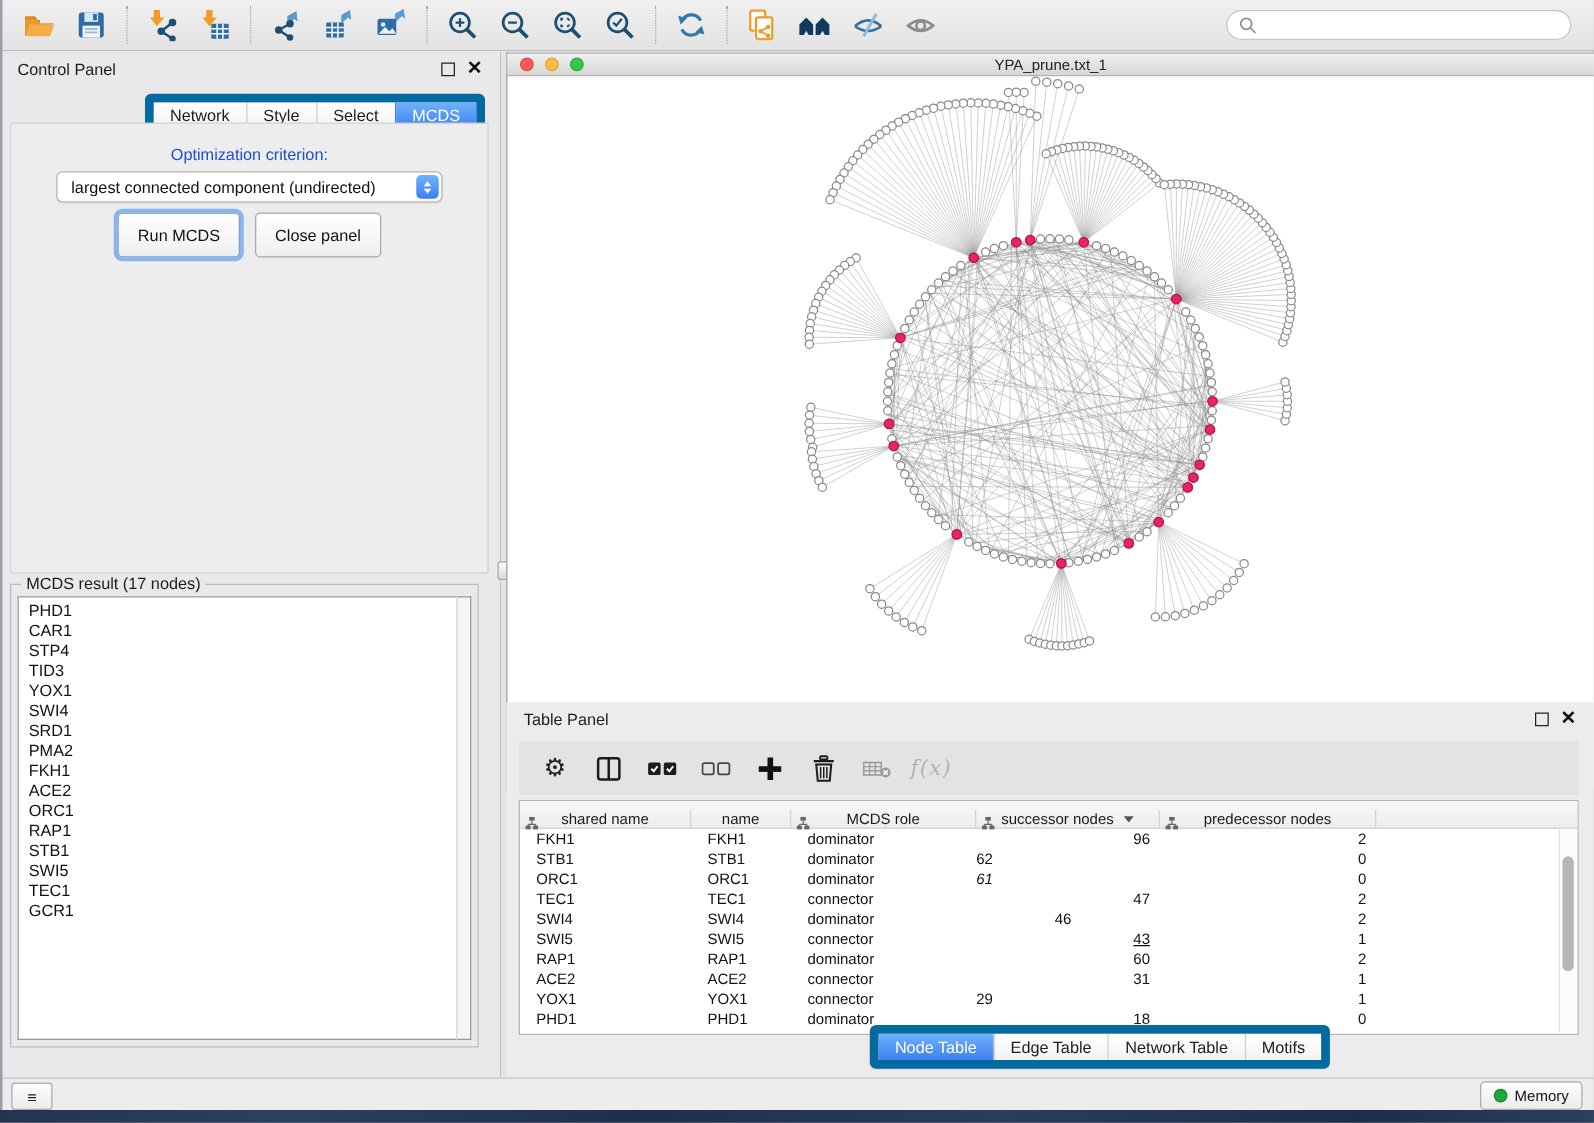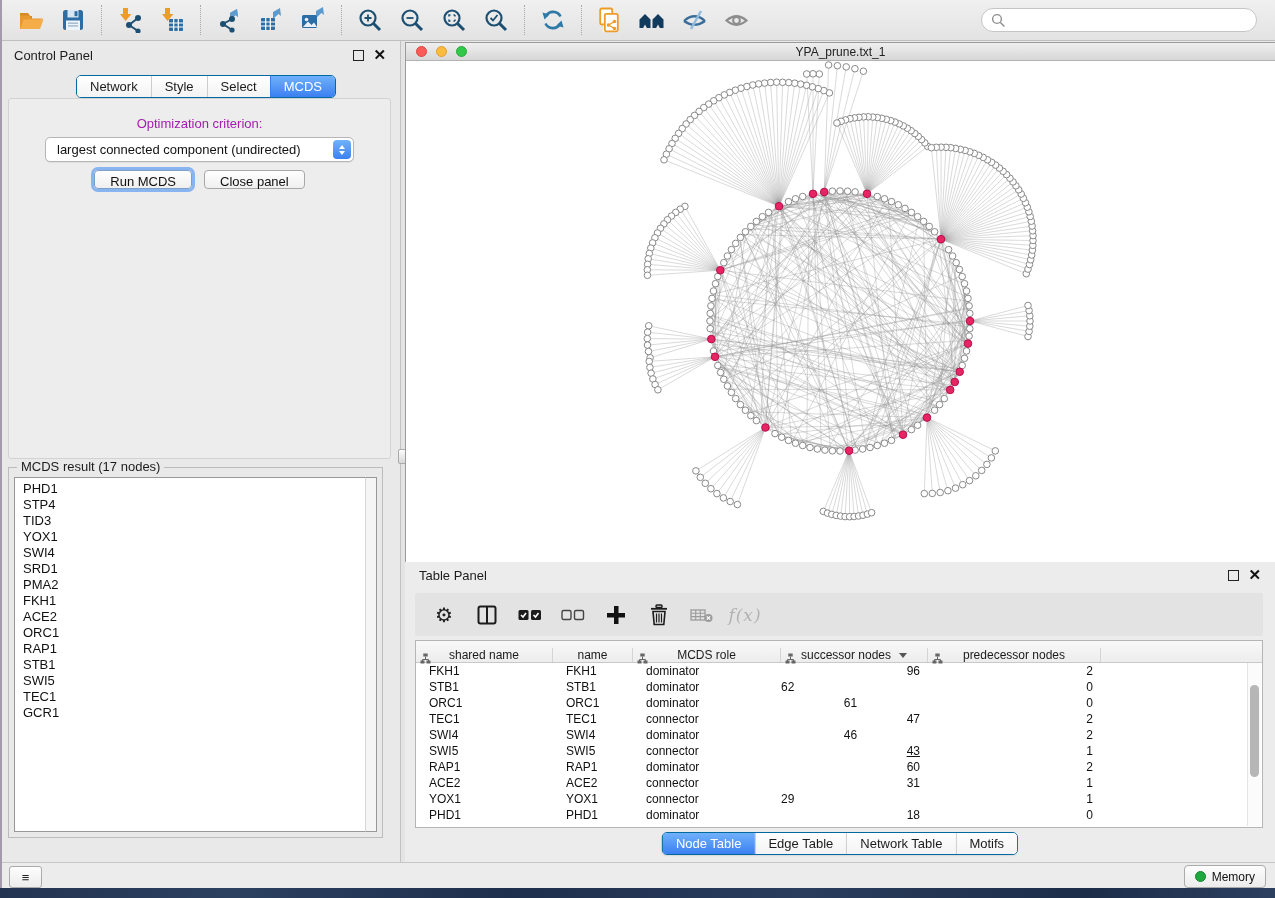--- a/index.html
+++ b/index.html
@@ -15,35 +15,35 @@
   .tb-sep{width:0;height:30px;border-left:1px dotted #a8a8a8;margin:0 7px;}
   .tb-search{margin-left:auto;margin-right:8px;width:276px;height:24px;background:#fff;border:1px solid #c5c5c5;border-radius:12px;display:flex;align-items:center;padding:0 9px;box-sizing:border-box;}
   .tb-search input{border:none;outline:none;flex:1;font:13px "Liberation Sans",sans-serif;background:transparent;margin-left:6px;color:#333;}
 
   
   .control-panel{position:absolute;left:0;top:41px;width:401px;height:821px;box-sizing:border-box;background:#e9e9e9;border-right:1px solid #c2c2c2;}
   .cp-header{height:28px;display:flex;align-items:center;padding:0 14px;font-size:13px;color:#1c1c1c;}
   .win-icons{margin-left:auto;display:flex;align-items:center;gap:9px;}
   .float-icon{width:9px;height:9px;border:1.6px solid #222;display:inline-block;}
   .close-icon{font-size:15px;font-weight:700;color:#111;line-height:10px;}
-  .segctl{display:inline-flex;background:#fff;border:1px solid #0369a1;border-radius:5px;overflow:hidden;box-shadow:0 1px 1px rgba(0,0,0,.08);}
+  .segctl{display:inline-flex;background:#fff;border:7px solid #0369a1;border-radius:5px;overflow:hidden;box-shadow:0 1px 1px rgba(0,0,0,.08);margin-left:40px;}
   .seg{padding:2px 13px;font-size:13px;color:#1c1c1c;border-left:1px solid #cdcdcd;background:linear-gradient(#fff,#f3f3f3);white-space:nowrap;line-height:17px;}
   .seg:first-child{border-left:none;}
   .seg.active{background:linear-gradient(#70b1fb,#3b80f1);color:#fff;border-left-color:#3b80f1;}
   .cp-tabs{position:absolute;left:76px;top:34px;}
   .cp-content{position:absolute;left:8px;top:57px;width:383px;height:361px;box-sizing:border-box;background:#ededed;border:1px solid #d2d2d2;border-radius:3px;}
-  .opt-label{position:absolute;top:17px;width:100%;text-align:center;font-size:13px;color:#a21caf;}
+  .opt-label{position:absolute;top:17px;width:100%;text-align:center;font-size:13px;color:#1d4ed8;}
   .mac-select{position:absolute;left:36px;right:36px;top:38px;height:23px;background:#fff;border:1px solid #b6b6b6;border-radius:5px;display:flex;align-items:center;box-shadow:0 1px 1px rgba(0,0,0,.06);}
   .select-value{padding-left:11px;font-size:13px;color:#111;flex:1;white-space:nowrap;overflow:hidden;}
   .stepper{width:18px;height:19px;margin-right:2px;border-radius:4px;background:linear-gradient(#71b2fb,#3b80f1);display:flex;flex-direction:column;align-items:center;justify-content:center;gap:2px;}
   .stepper i{display:block;width:0;height:0;border-left:3.5px solid transparent;border-right:3.5px solid transparent;}
   .stepper .up{border-bottom:4px solid #fff;}
   .stepper .down{border-top:4px solid #fff;}
   .btn-row{position:absolute;top:71px;width:100%;display:flex;justify-content:center;gap:12px;}
-  .mac-btn{font:13px "Liberation Sans",sans-serif;color:#111;padding:3px 15px;background:linear-gradient(#fff,#efefef);border:1px solid #a8a8a8;border-radius:4px;height:19px;line-height:15px;}
+  .mac-btn{font:13px "Liberation Sans",sans-serif;color:#111;padding:3px 15px;background:linear-gradient(#fff,#efefef);border:1px solid #a8a8a8;border-radius:4px;height:36px;line-height:15px;}
   .mac-btn.focus{box-shadow:0 0 0 3px rgba(110,165,240,.8);border-color:#7d9fc9;}
   .result-group{position:absolute;left:8px;top:426px;width:375px;height:371px;border:1px solid #bcbcbc;box-sizing:border-box;}
   .result-legend{position:absolute;top:-9px;left:8px;background:#e9e9e9;padding:0 4px;font-size:13px;color:#1c1c1c;}
   .result-list{position:absolute;left:5px;top:9px;right:17px;bottom:5px;background:#fff;border:1px solid #989898;border-right:none;padding:3px 0 0 8px;overflow:hidden;}
   .result-list div{font-size:13px;color:#111;line-height:16px;}
   .result-scrollbar{position:absolute;top:9px;right:5px;bottom:5px;width:12px;background:#f5f5f5;border:1px solid #989898;border-left:1px solid #d8d8d8;box-sizing:border-box;}
 
   
   .splitter{position:absolute;left:401px;top:41px;width:4px;height:821px;background:#e4e4e4;}
   .splitter-handle{position:absolute;left:-3px;top:408px;width:9px;height:13px;background:linear-gradient(#fdfdfd,#d8d8d8);border:1px solid #aaa;border-radius:2px;}
@@ -267,20 +267,21 @@
       </div>
       <div class="btn-row">
         <button class="mac-btn focus">Run MCDS</button>
         <button class="mac-btn">Close panel</button>
       </div>
     </div>
     <div class="result-group">
       <span class="result-legend">MCDS result (17 nodes)</span>
       <div class="result-list">
           <div>PHD1</div>
+          <div>CAR1</div>
           <div>STP4</div>
           <div>TID3</div>
           <div>YOX1</div>
           <div>SWI4</div>
           <div>SRD1</div>
           <div>PMA2</div>
           <div>FKH1</div>
           <div>ACE2</div>
           <div>ORC1</div>
           <div>RAP1</div>
@@ -1162,21 +1163,21 @@
             <div class="td" style="width: 137px; text-align: left; padding: 0px 0px 0px 13px; box-sizing: border-box;">STB1</div>
             <div class="td" style="width: 80px; text-align: left; padding: 0px 0px 0px 13px; box-sizing: border-box;">STB1</div>
             <div class="td" style="width: 148px; text-align: left; padding: 0px 0px 0px 13px; box-sizing: border-box;">dominator</div>
             <div class="td" style="width: 147px; padding: 0px 8px 0px 0px; box-sizing: border-box;">62</div>
             <div class="td" style="width: 173px; text-align: right; padding: 0px 8px 0px 0px; box-sizing: border-box;">0</div>
           </div>
           <div class="trow">
             <div class="td" style="width: 137px; text-align: left; padding: 0px 0px 0px 13px; box-sizing: border-box;">ORC1</div>
             <div class="td" style="width: 80px; text-align: left; padding: 0px 0px 0px 13px; box-sizing: border-box;">ORC1</div>
             <div class="td" style="width: 148px; text-align: left; padding: 0px 0px 0px 13px; box-sizing: border-box;">dominator</div>
-            <div class="td" style="width: 147px; text-align: center; padding: 0px 8px 0px 0px; box-sizing: border-box;">61</div>
+            <div class="td" style="width: 147px; text-align: left; padding: 0px 8px 0px 0px; box-sizing: border-box; font-style: italic;">61</div>
             <div class="td" style="width: 173px; text-align: right; padding: 0px 8px 0px 0px; box-sizing: border-box;">0</div>
           </div>
           <div class="trow">
             <div class="td" style="width: 137px; text-align: left; padding: 0px 0px 0px 13px; box-sizing: border-box;">TEC1</div>
             <div class="td" style="width: 80px; text-align: left; padding: 0px 0px 0px 13px; box-sizing: border-box;">TEC1</div>
             <div class="td" style="width: 148px; text-align: left; padding: 0px 0px 0px 13px; box-sizing: border-box;">connector</div>
             <div class="td" style="width: 147px; text-align: right; padding: 0px 8px 0px 0px; box-sizing: border-box;">47</div>
             <div class="td" style="width: 173px; text-align: right; padding: 0px 8px 0px 0px; box-sizing: border-box;">2</div>
           </div>
           <div class="trow">

